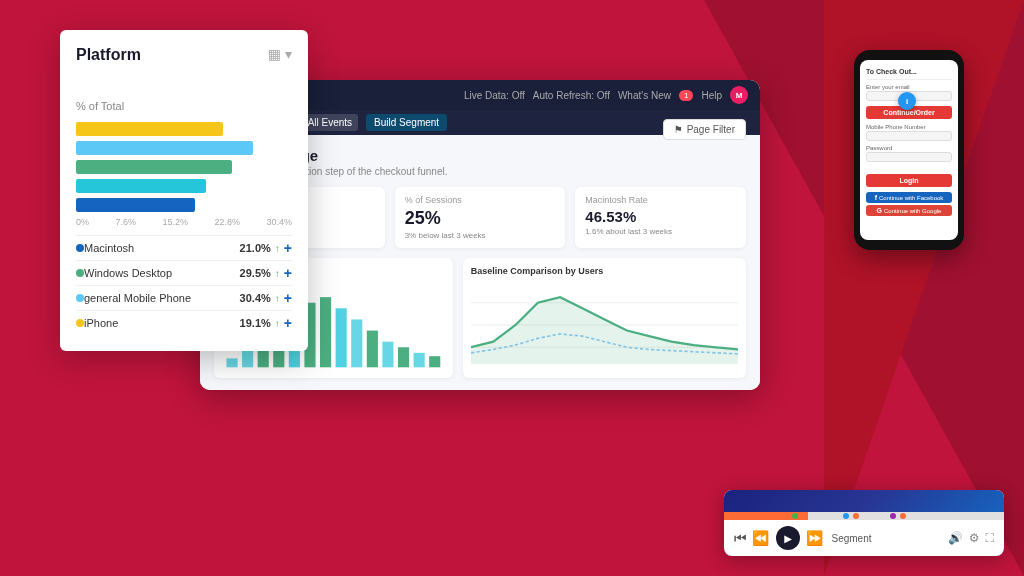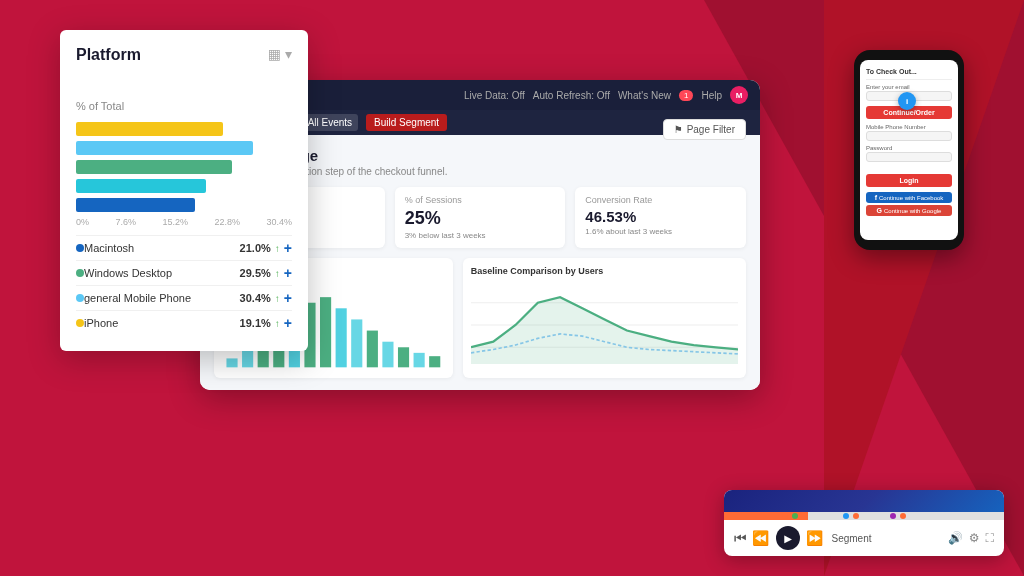--- a/index.html
+++ b/index.html
@@ -205,21 +205,21 @@
       color: #aaa;
       font-size: 10px;
       padding: 3px 6px;
       border-radius: 3px;
     }
     .nav-tab.active {
       background: rgba(255,255,255,0.15);
       color: #fff;
     }
     .nav-build {
-      background: #b91c1c;
+      background: #0c4a6e;
       color: #fff;
       font-size: 10px;
       padding: 3px 8px;
       border-radius: 3px;
     }
     .analytics-body {
       padding: 12px 14px;
       background: #f5f7fa;
     }
     .analytics-page-title {
@@ -598,21 +598,21 @@
         <div class="metric-label">Occurrences</div>
         <div class="metric-value">24.8K</div>
         <div class="metric-change">0% about last 3 weeks</div>
       </div>
       <div class="metric-box">
         <div class="metric-label">% of Sessions</div>
         <div class="metric-value">25%</div>
         <div class="metric-change">3% below last 3 weeks</div>
       </div>
       <div class="metric-box">
-        <div class="metric-label">Conversion Rate</div>
+        <div class="metric-label">Macintosh Rate</div>
         <div class="metric-value" style="font-size:15px;">46.53%</div>
         <div class="metric-change">1.6% about last 3 weeks</div>
       </div>
     </div>
 
     <div class="charts-row">
       <div class="bar-chart-card">
         <div class="chart-card-title">Hourly</div>
         <svg class="bar-chart-svg" viewBox="0 0 200 80">
 

